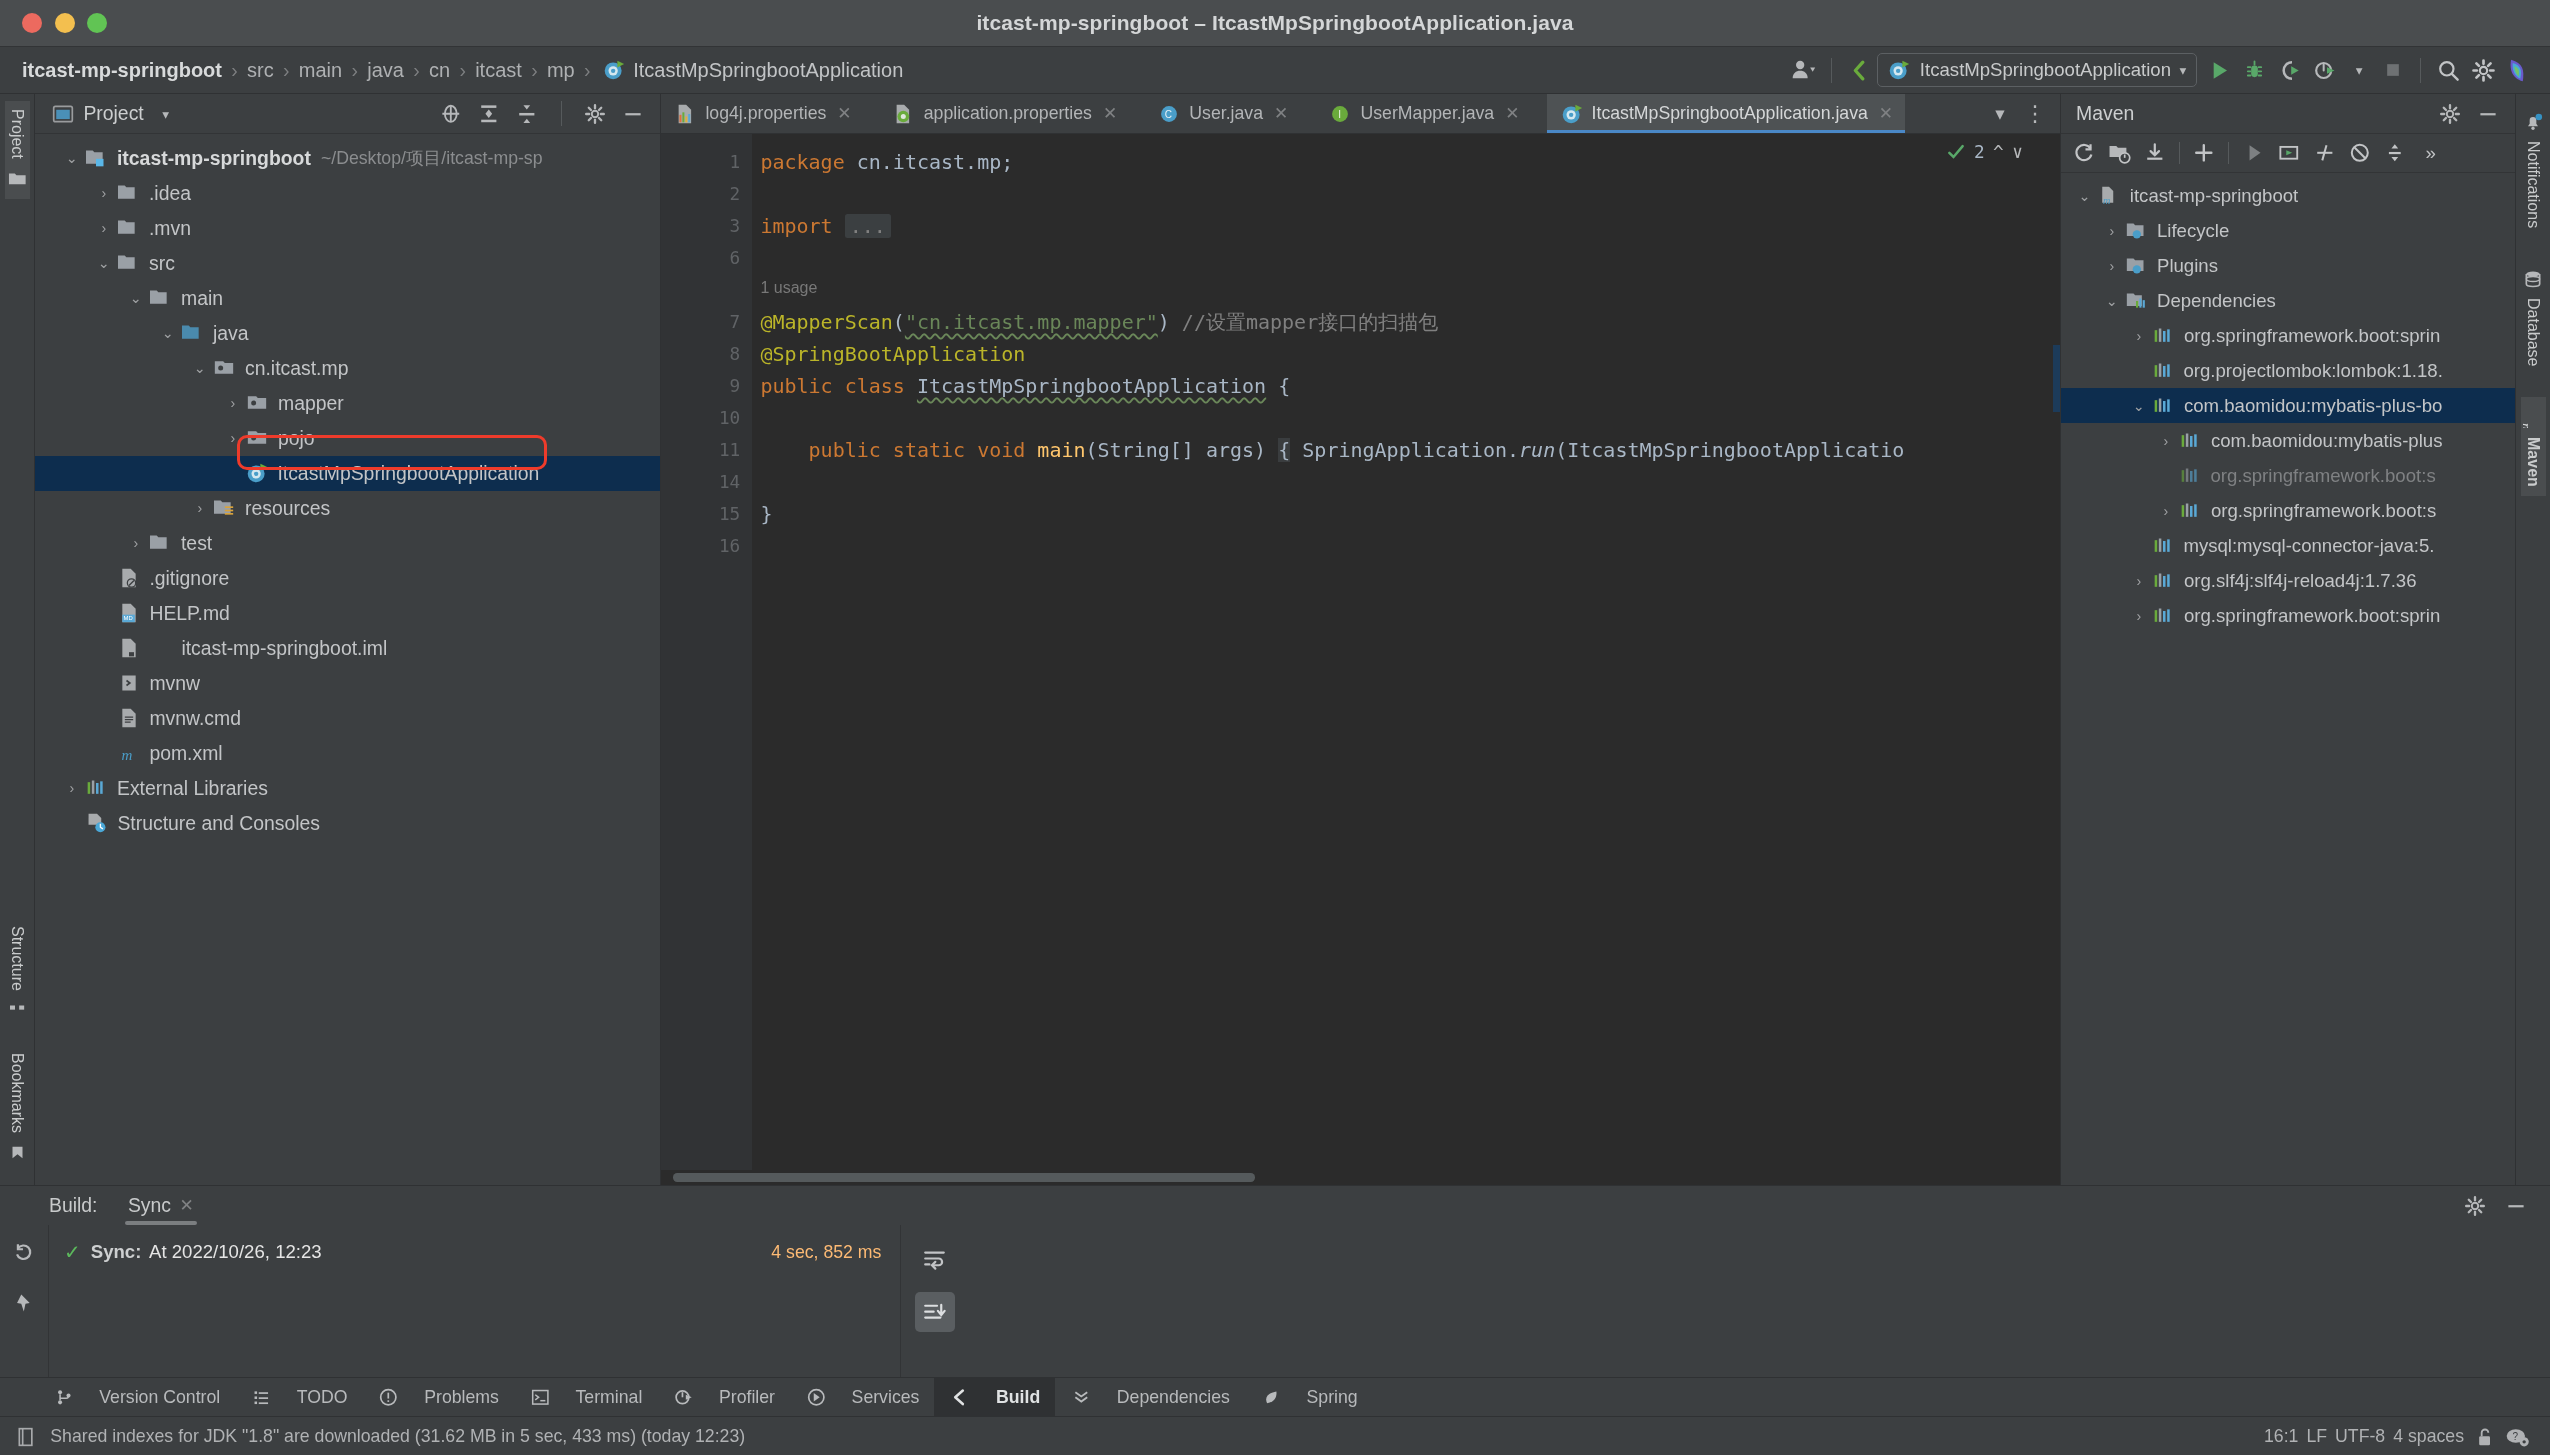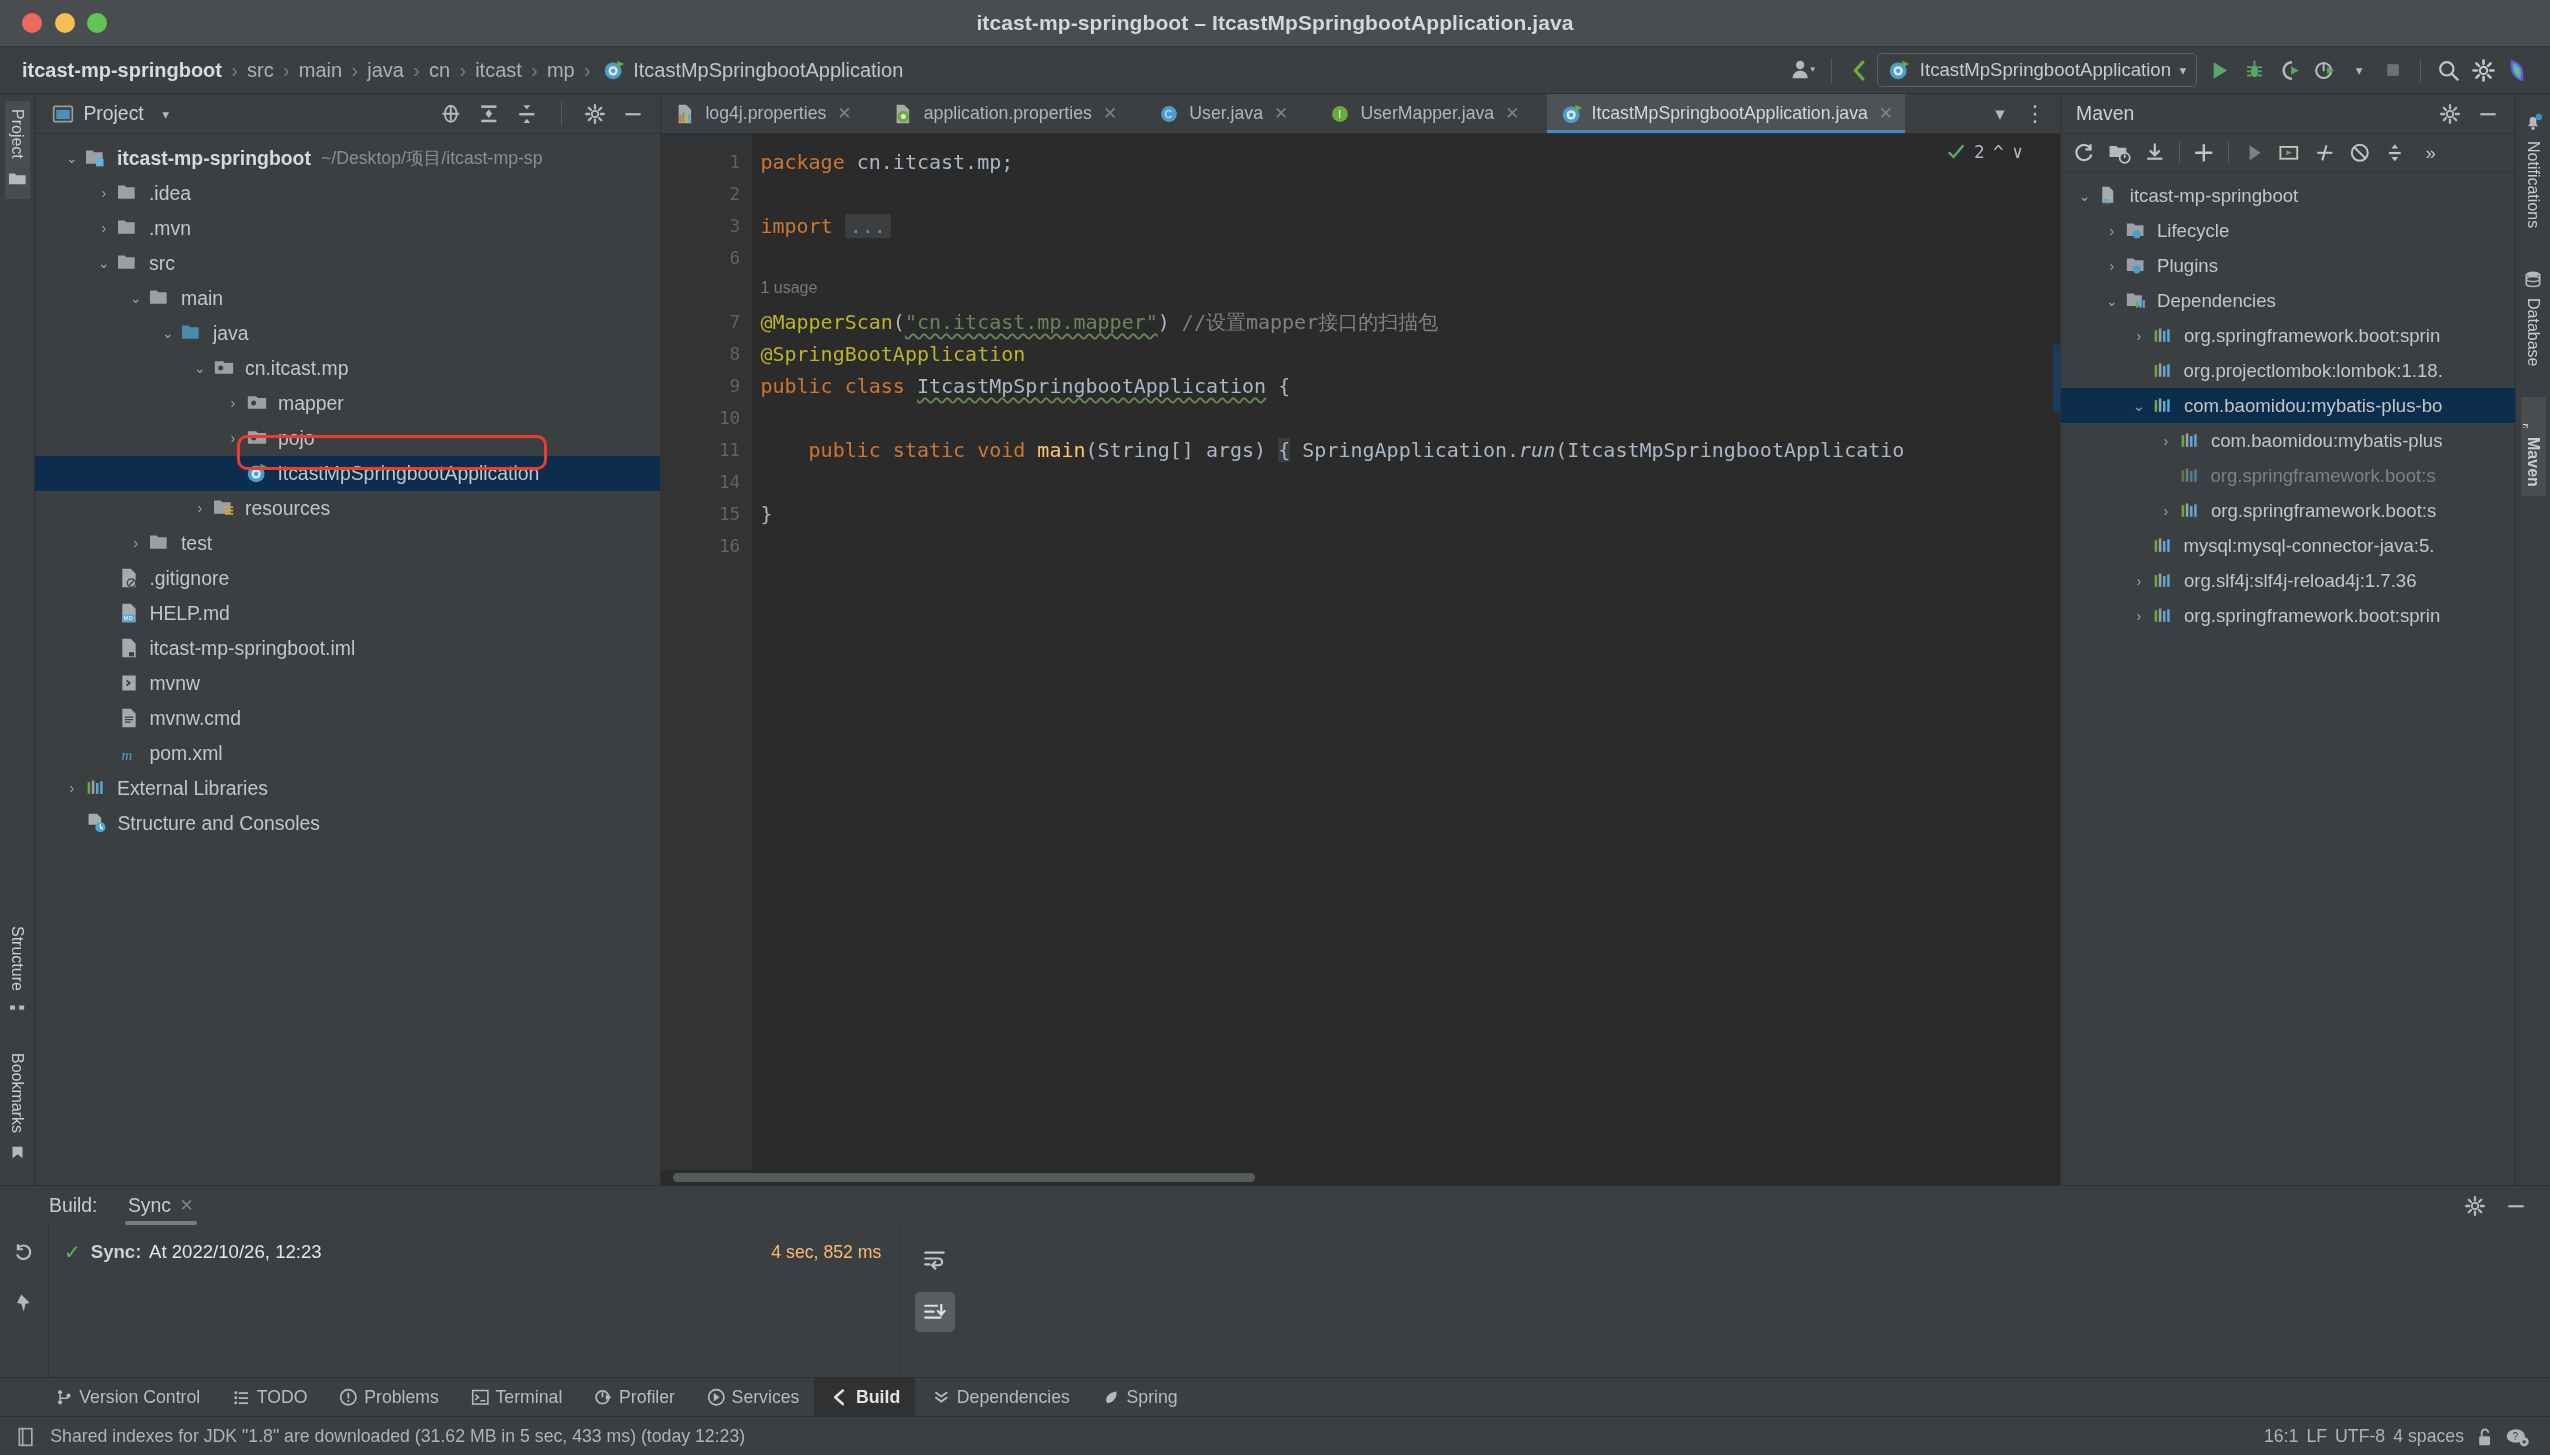--- a/index.html
+++ b/index.html
@@ -270,21 +270,21 @@
 
   
   .toolwin-bar {
     height: 39px; min-height: 39px;
     background: #3c3f41;
     display: flex; align-items: stretch;
     padding-left: 37px;
     border-top: 0.8px solid #2f3133;
   }
   .tw-item {
-    display:flex; align-items:center; gap: 3px;
+    display:flex; align-items:center; gap: 23px;
     padding: 0 14.3px; font-size: 17.7px; color: #b8babc;
   }
   .tw-item.active { background: #2f3133; color: #e0e2e3; font-weight: 700; }
 
   .statusbar {
     height: 40px; min-height: 40px;
     background: #3c3f41;
     display: flex; align-items: center;
     padding: 0 20px 0 13.5px;
     border-top: 0.8px solid #2f3133;
@@ -647,21 +647,21 @@
           <span class="ic">
               <svg width="20" height="22" viewBox="0 0 24 26" style="font-size:23px">
                 <path d="M4 2h10l6 6v16H4z" fill="#a8abad"></path>
                 <rect x="4" y="15" width="15" height="9" fill="#5aa9d6"></rect>
                 <text x="5.5" y="22" font-size="7" fill="#ffffff" font-family="sans-serif">MD</text>
               </svg>
             </span>
           <span class="tlabel">HELP.md</span>
         </div>
 
-        <div class="trow" style="padding-left:81px;">
+        <div class="trow" style="padding-left:81px;gap:32px;">
           <span class="ic">
               <svg width="20" height="22" viewBox="0 0 24 26">
                 <path d="M4 2h10l6 6v16H4z" fill="#a8abad"></path>
                 <rect x="12" y="18" width="6" height="5" fill="#3c3f41"></rect>
               </svg>
             </span>
           <span class="tlabel">itcast-mp-springboot.iml</span>
         </div>
 
         <div class="trow" style="padding-left:81px;">

